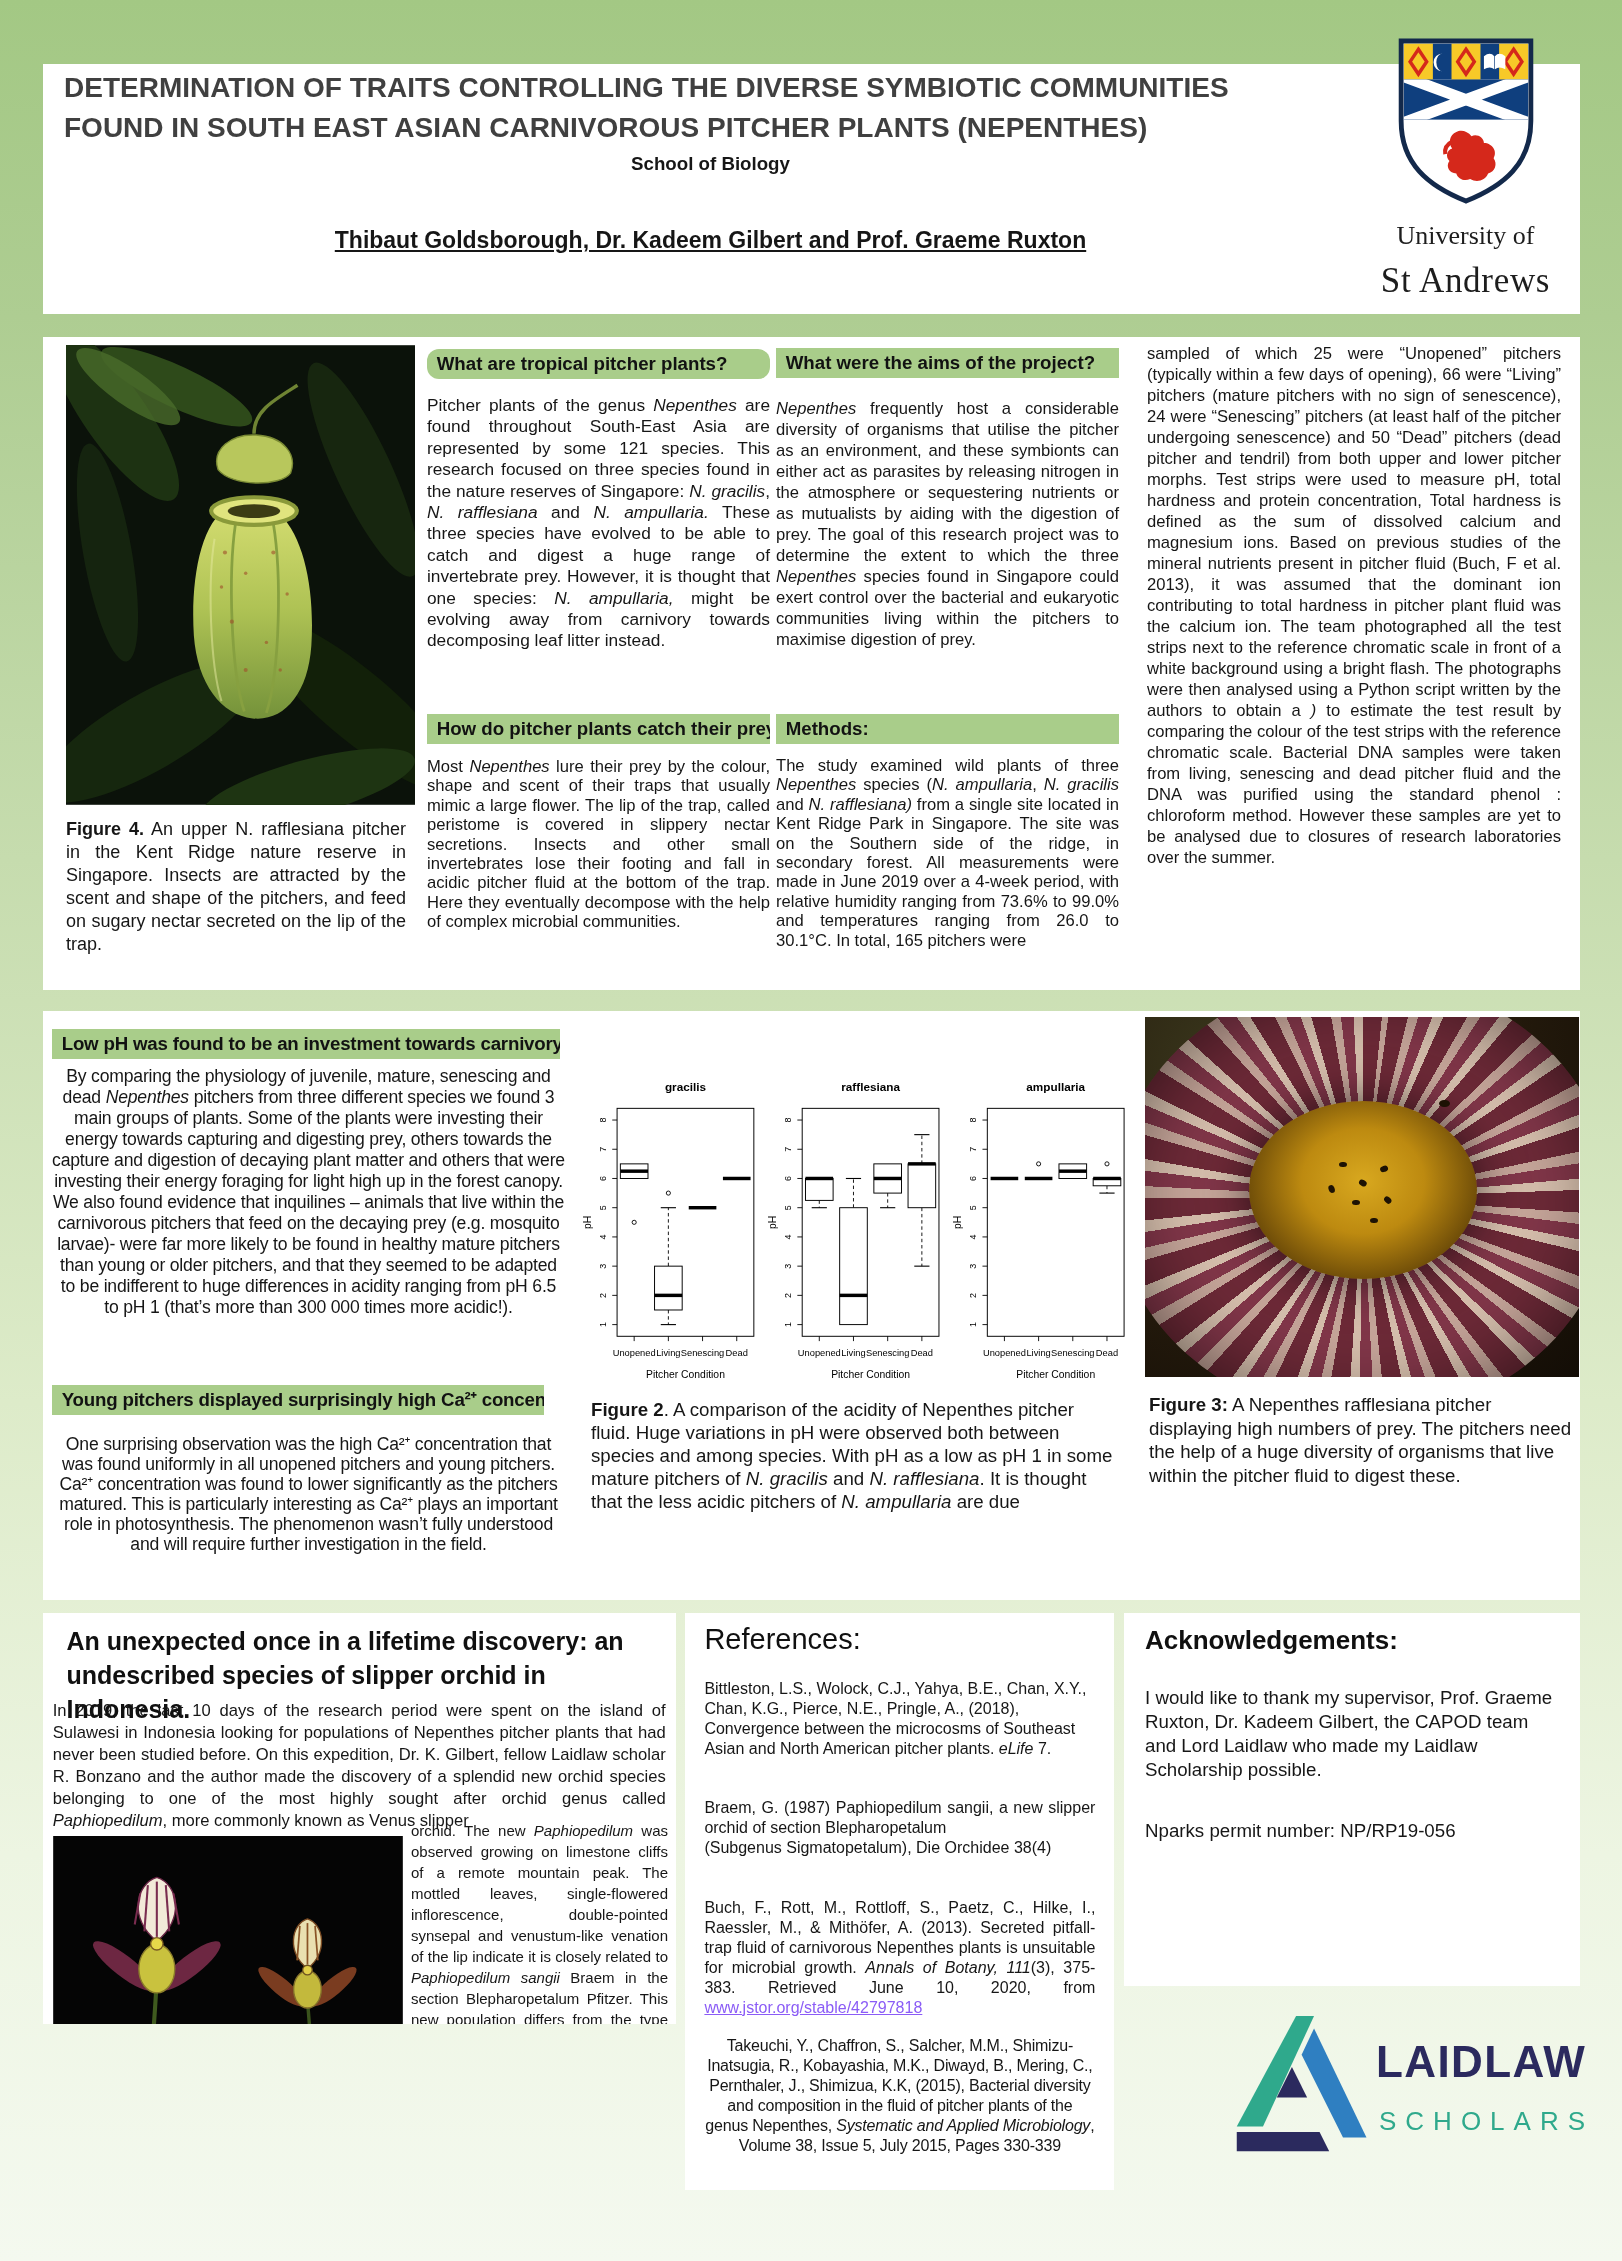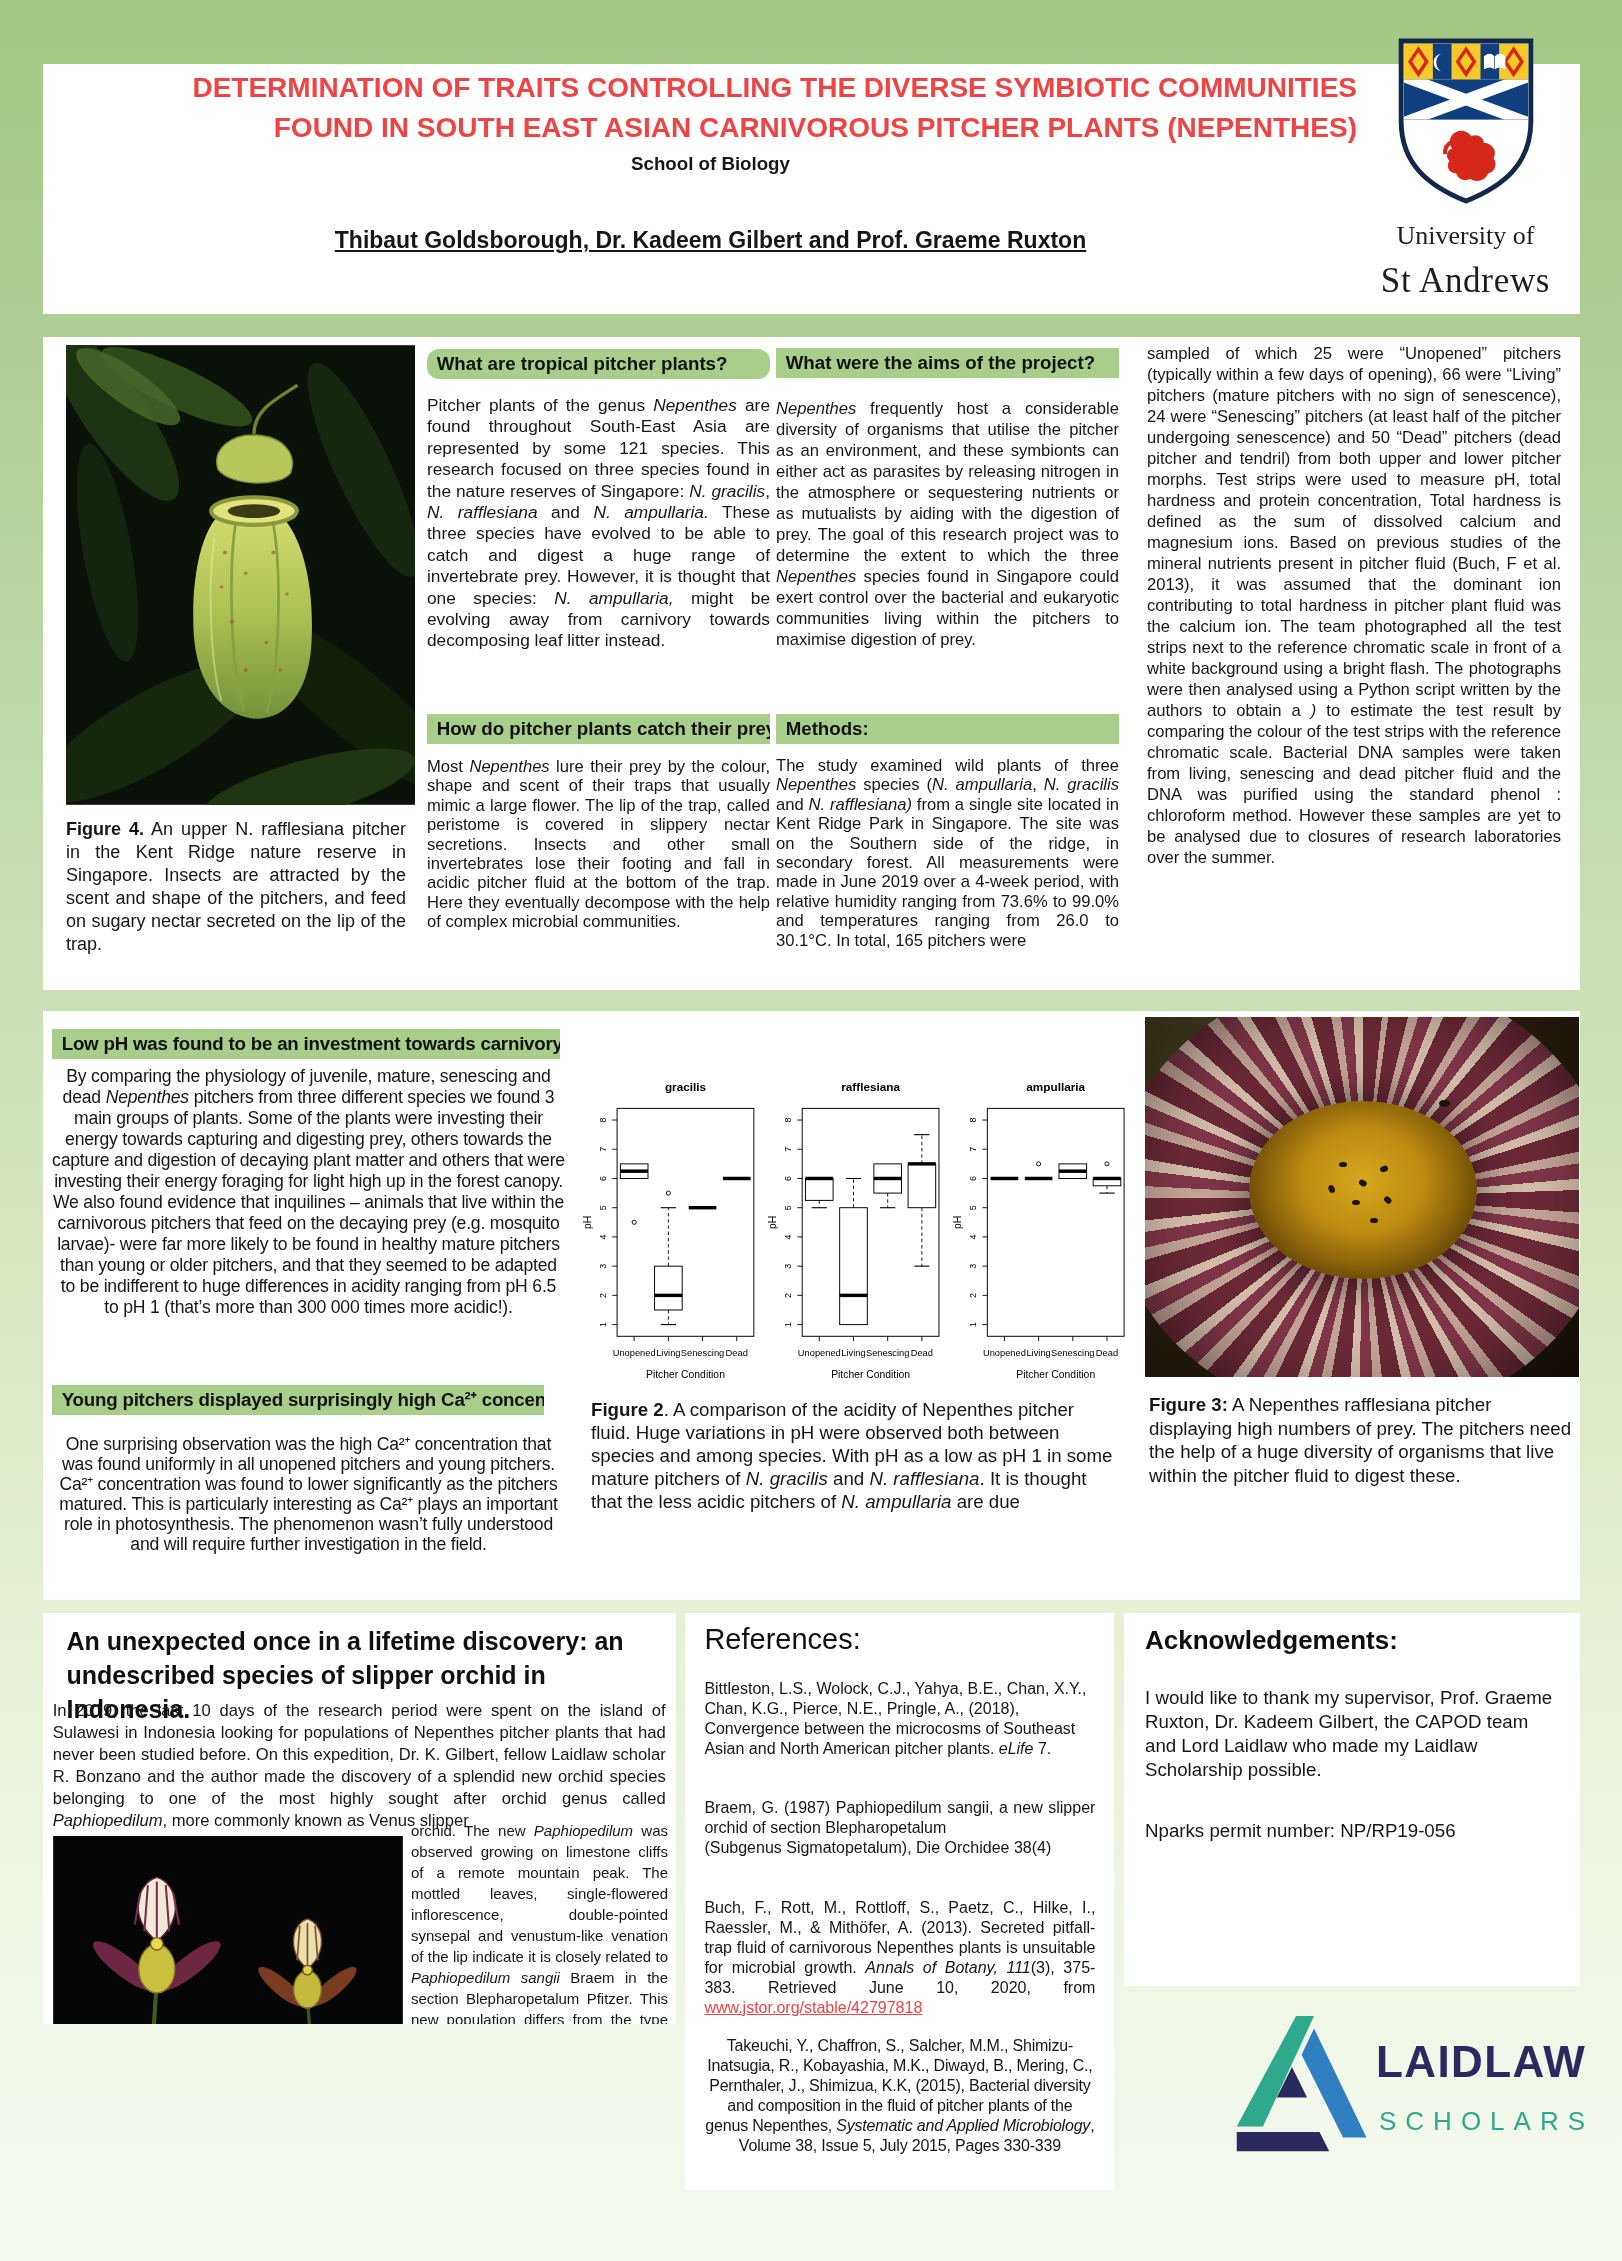--- a/index.html
+++ b/index.html
@@ -7,23 +7,23 @@
     position:relative;width:1622px;height:2261px;overflow:hidden;
     background:linear-gradient(180deg,#a3c884 0%,#aecd92 14%,#c6dcae 38%,#ddebc9 62%,#edf5e2 82%,#f4f9ef 100%);
     font-family:"Liberation Sans",sans-serif;color:#161616;
   }
   .panel{position:absolute;background:#ffffff;overflow:hidden;}
   .gbar{position:absolute;background:#a9cd8a;font-weight:bold;font-size:18.7px;height:30px;line-height:30px;
         padding-left:9.7px;box-sizing:border-box;color:#121212;white-space:nowrap;overflow:hidden;}
   .jtext{position:absolute;text-align:justify;color:#161616;}
   .ltext{position:absolute;text-align:left;color:#161616;}
   i{font-style:italic;}
-  a{color:#ef4444;text-decoration:underline;cursor:pointer;}
+  a{color:#8b5cf6;text-decoration:underline;cursor:pointer;}
   
-  #title1,#title2{position:absolute;left:21px;width:1293px;text-align:right;font-weight:bold;font-size:28px;color:#ef4444;}
+  #title1,#title2{position:absolute;left:21px;width:1293px;text-align:left;font-weight:bold;font-size:28px;color:#404040;}
   #school{position:absolute;left:21px;width:1293px;text-align:center;font-weight:bold;font-size:18.7px;}
   #authors{position:absolute;left:21px;width:1293px;text-align:center;font-weight:bold;font-size:23px;}
   #crest{position:absolute;left:1348px;top:38px;width:235px;height:290px;text-align:center;}
   #crest svg{display:block;margin:0 auto;}
   #uni1{font-family:"Liberation Serif",serif;font-size:26px;color:#1d1d1d;margin-top:16.6px;}
   #uni2{font-family:"Liberation Serif",serif;font-size:35px;color:#1d1d1d;margin-top:10px;letter-spacing:0.7px;}
   
   #fig3-art{position:absolute;left:1102px;top:5.5px;width:434px;height:360px;overflow:hidden;
     background:radial-gradient(ellipse at 25% 15%,#3c3a1e 0%,#241a0c 55%,#130d06 100%);}
   #fig3-ring{position:absolute;left:-31px;top:-41px;width:498px;height:443px;border-radius:50%;

